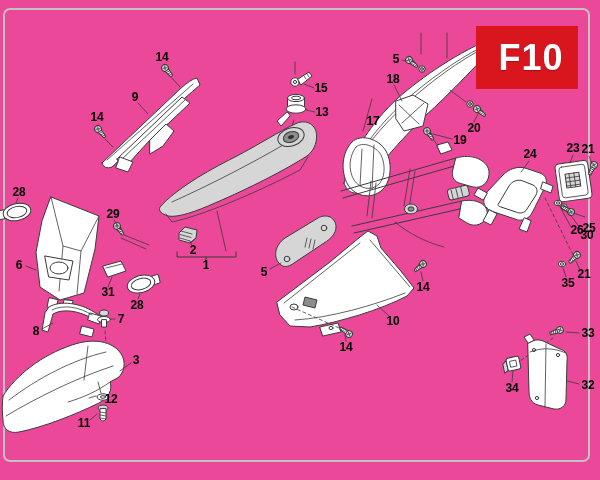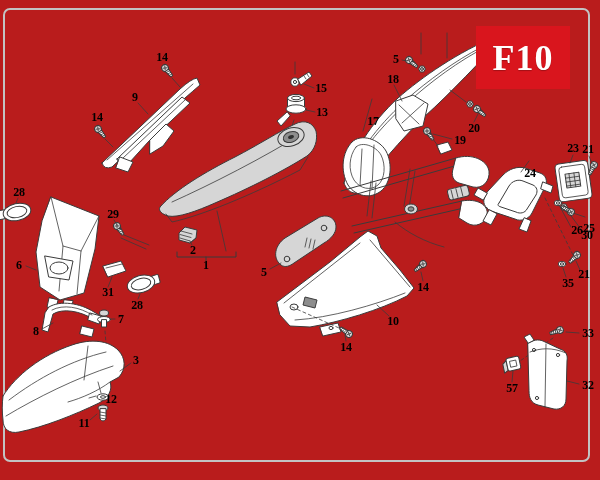--- a/index.html
+++ b/index.html
@@ -1,31 +1,31 @@
 <!DOCTYPE html>
 <html><head>
 <meta charset="utf-8">
 <style>
   html,body{margin:0;padding:0;background:#fff;}
-  .stage{position:relative;width:600px;height:480px;background:#b91c1c;overflow:hidden;
-         font-family:Liberation Serif, serif;}
+  .stage{position:relative;width:600px;height:480px;background:#ec4899;overflow:hidden;
+         font-family:Liberation Sans, sans-serif;}
   .frame{position:absolute;left:3px;top:8px;width:587px;height:454px;box-sizing:border-box;
          border:2px solid var(--frame,#c3c3c3);border-radius:7px;}
   #drawing{position:absolute;left:0;top:0;}
   .ln{fill:none;stroke:var(--line,#3b3b3b);stroke-width:1;stroke-linejoin:round;stroke-linecap:round;}
   .fw{fill:#ffffff;stroke:var(--line,#3b3b3b);stroke-width:1;stroke-linejoin:round;stroke-linecap:round;}
   .fg{fill:var(--shade,#d6d6d6);stroke:var(--line,#3b3b3b);stroke-width:1;stroke-linejoin:round;}
   .fd{fill:#8d8d8d;stroke:var(--line,#3b3b3b);stroke-width:1;stroke-linejoin:round;}
   .thin{stroke-width:0.8;}
   .dash{stroke-dasharray:3 3;stroke-width:0.8;}
   .part-label{position:absolute;transform:translate(-50%,-50%);font-weight:bold;font-size:12px;
               line-height:1;color:#000;letter-spacing:-0.2px;cursor:default;}
   .badge{position:absolute;left:476px;top:26px;width:94px;height:63px;
          background:var(--accent,#d9151d);color:#fff;display:flex;align-items:center;justify-content:center;
-         font-size:36px;font-weight:bold;letter-spacing:1px;text-shadow:0 1px 1px rgba(0,0,0,.25);}
+         font-size:36px;font-weight:bold;letter-spacing:1px;text-shadow:0 1px 1px rgba(0,0,0,.25);padding-left:8px;}
 </style>
 </head>
 <body>
 
 <div class="stage" style="--accent: #d9151d; --frame: #c3c3c3; --line: #3b3b3b; --shade: #d6d6d6;">
   <div class="frame"></div>
 
   <svg id="drawing" width="600" height="480" viewBox="0 0 600 480">
     <defs>
       <g id="screw">
@@ -271,21 +271,21 @@
       <div class="part-label" style="left: 162px; top: 57px;">14</div>
       <div class="part-label" style="left: 135px; top: 97px;">9</div>
       <div class="part-label" style="left: 97px; top: 117px;">14</div>
       <div class="part-label" style="left: 321px; top: 88px;">15</div>
       <div class="part-label" style="left: 322px; top: 112px;">13</div>
       <div class="part-label" style="left: 396px; top: 59px;">5</div>
       <div class="part-label" style="left: 393px; top: 79px;">18</div>
       <div class="part-label" style="left: 373px; top: 93px; margin-top: 28px;">17</div>
       <div class="part-label" style="left: 474px; top: 128px;">20</div>
       <div class="part-label" style="left: 460px; top: 140px;">19</div>
-      <div class="part-label" style="left: 530px; top: 154px; margin-top: 19px;">24</div>
+      <div class="part-label" style="left: 530px; top: 154px;">24</div>
       <div class="part-label" style="left: 573px; top: 148px;">23</div>
       <div class="part-label" style="left: 588px; top: 149px;">21</div>
       <div class="part-label" style="left: 589px; top: 220px; margin-top: 8px;">25</div>
       <div class="part-label" style="left: 577px; top: 230px;">26</div>
       <div class="part-label" style="left: 587px; top: 235px;">30</div>
       <div class="part-label" style="left: 584px; top: 274px;">21</div>
       <div class="part-label" style="left: 568px; top: 283px;">35</div>
       <div class="part-label" style="left: 19px; top: 192px;">28</div>
       <div class="part-label" style="left: 113px; top: 214px;">29</div>
       <div class="part-label" style="left: 19px; top: 265px;">6</div>
@@ -296,18 +296,18 @@
       <div class="part-label" style="left: 264px; top: 272px;">5</div>
       <div class="part-label" style="left: 393px; top: 321px;">10</div>
       <div class="part-label" style="left: 423px; top: 287px;">14</div>
       <div class="part-label" style="left: 346px; top: 347px;">14</div>
       <div class="part-label" style="left: 36px; top: 331px;">8</div>
       <div class="part-label" style="left: 121px; top: 319px;">7</div>
       <div class="part-label" style="left: 136px; top: 360px;">3</div>
       <div class="part-label" style="left: 89px; top: 399px; padding-left: 44px;">12</div>
       <div class="part-label" style="left: 84px; top: 423px;">11</div>
       <div class="part-label" style="left: 588px; top: 333px;">33</div>
-      <div class="part-label" style="left: 512px; top: 388px;">57</div>
+      <div class="part-label" style="left: 512px; top: 388px;">34</div>
       <div class="part-label" style="left: 588px; top: 385px;">32</div>
     </div>
 
   <div class="badge">F10</div>
 </div>
 
 </body></html>

